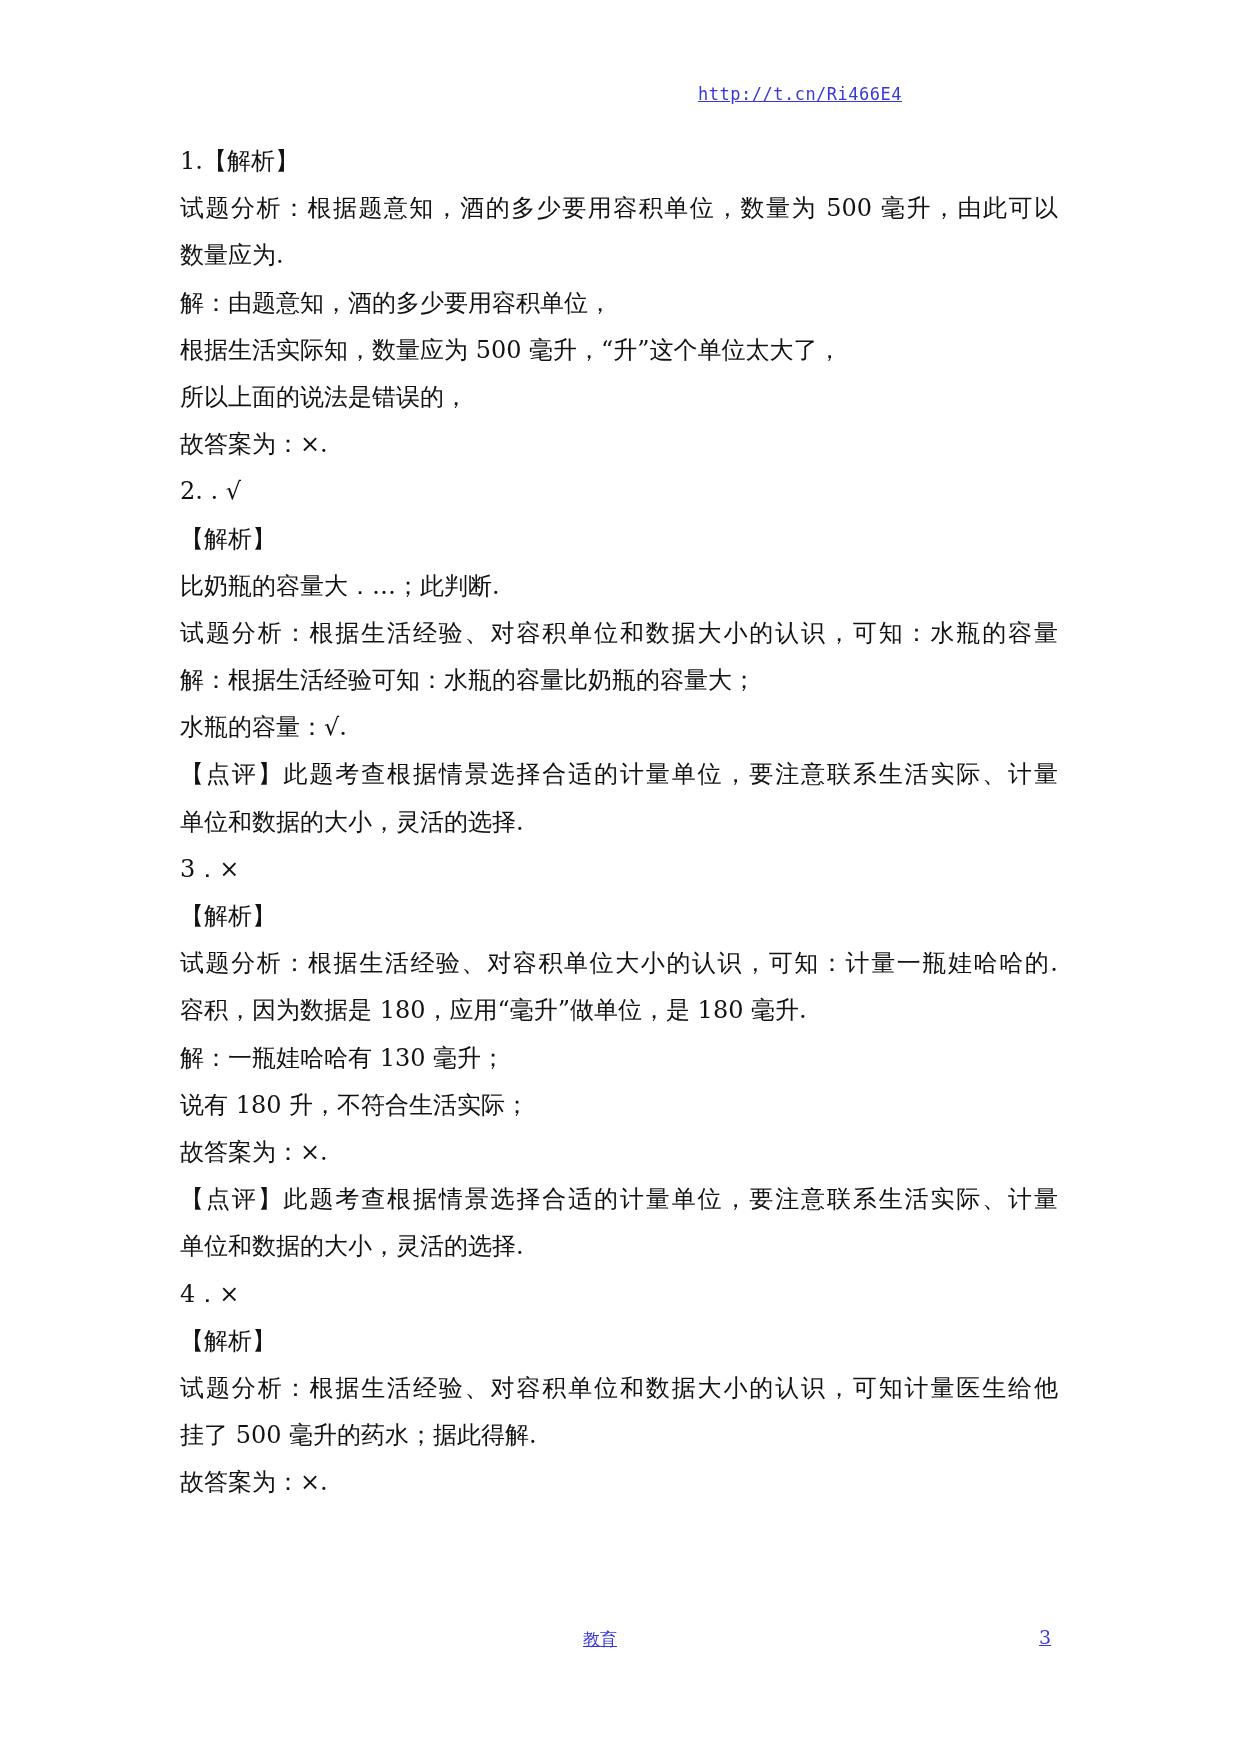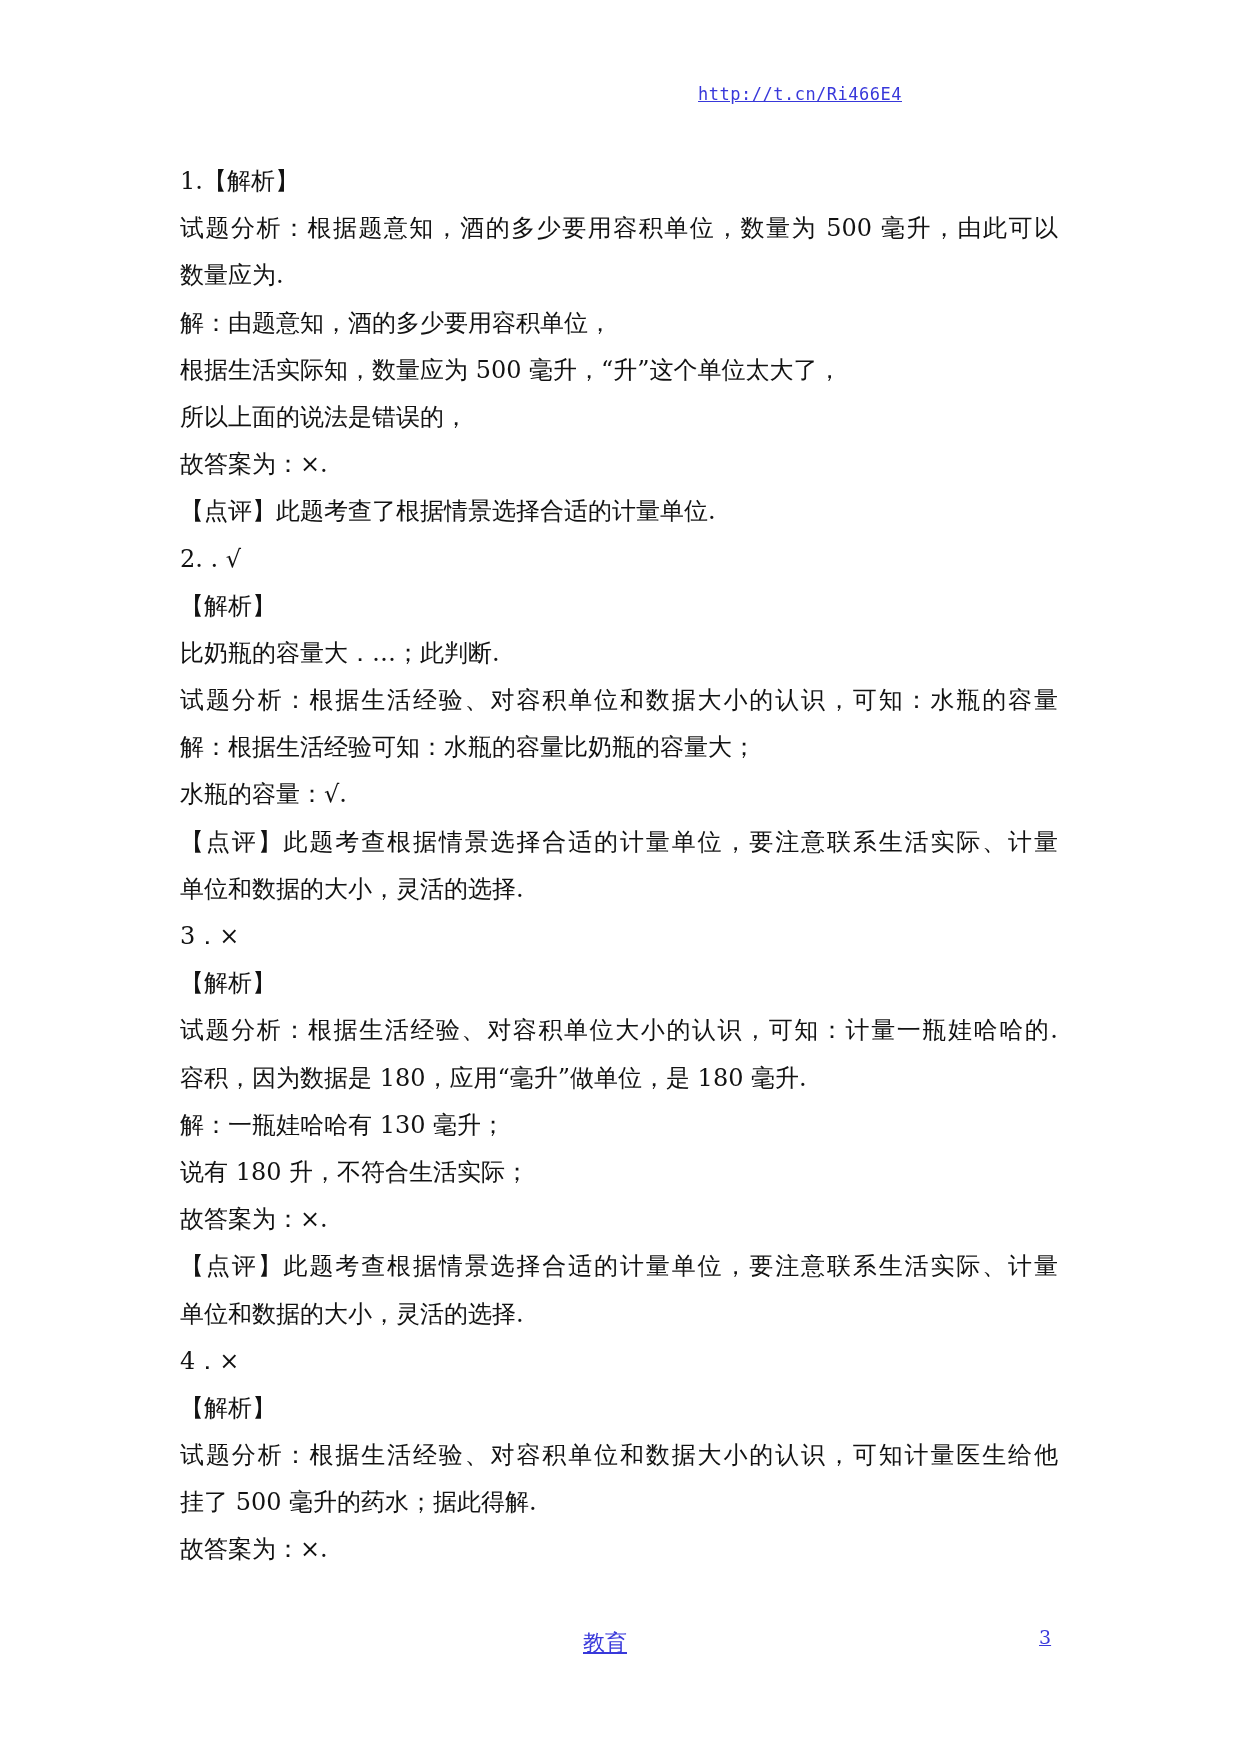--- a/index.html
+++ b/index.html
@@ -23,41 +23,41 @@
     font-family: "DejaVu Sans Mono", "Liberation Mono", monospace;
     font-size: 17px;
     letter-spacing: 0.5px;
     color: #3838da;
     text-decoration: underline;
     cursor: pointer;
   }
   .doc-body {
     position: absolute;
     left: 180px;
-    top: 158px;
+    top: 138px;
     width: 878px;
   }
   .line {
     margin: 0;
     height: 47.2px;
     line-height: 47.2px;
     font-size: 24px;
     white-space: nowrap;
     color: #121212;
   }
   .line.justify {
     white-space: normal;
     text-align: justify;
     text-align-last: justify;
   }
   .footer-site-link {
     position: absolute;
     left: 583px;
     top: 1628px;
-    font-size: 22px;
+    font-size: 17px;
     color: #3838da;
     text-decoration: underline;
     cursor: pointer;
   }
   .footer-page-number {
     position: absolute;
     left: 1039px;
     top: 1626px;
     font-size: 19px;
     color: #3838da;
@@ -72,21 +72,20 @@
   <a class="header-link">http://t.cn/Ri466E4</a>
 
   <main class="doc-body">
       <p class="line">1.【解析】</p>
       <p class="line justify">试题分析：根据题意知，酒的多少要用容积单位，数量为 500 毫升，由此可以</p>
       <p class="line">数量应为.</p>
       <p class="line">解：由题意知，酒的多少要用容积单位，</p>
       <p class="line">根据生活实际知，数量应为 500 毫升，“升”这个单位太大了，</p>
       <p class="line">所以上面的说法是错误的，</p>
       <p class="line">故答案为：×.</p>
-      <p class="line">【点评】此题考查了根据情景选择合适的计量单位.</p>
       <p class="line">2. .  √</p>
       <p class="line">【解析】</p>
       <p class="line">比奶瓶的容量大．…；此判断.</p>
       <p class="line justify">试题分析：根据生活经验、对容积单位和数据大小的认识，可知：水瓶的容量</p>
       <p class="line">解：根据生活经验可知：水瓶的容量比奶瓶的容量大；</p>
       <p class="line">水瓶的容量：√.</p>
       <p class="line justify">【点评】此题考查根据情景选择合适的计量单位，要注意联系生活实际、计量</p>
       <p class="line">单位和数据的大小，灵活的选择.</p>
       <p class="line">3．×</p>
       <p class="line">【解析】</p>

